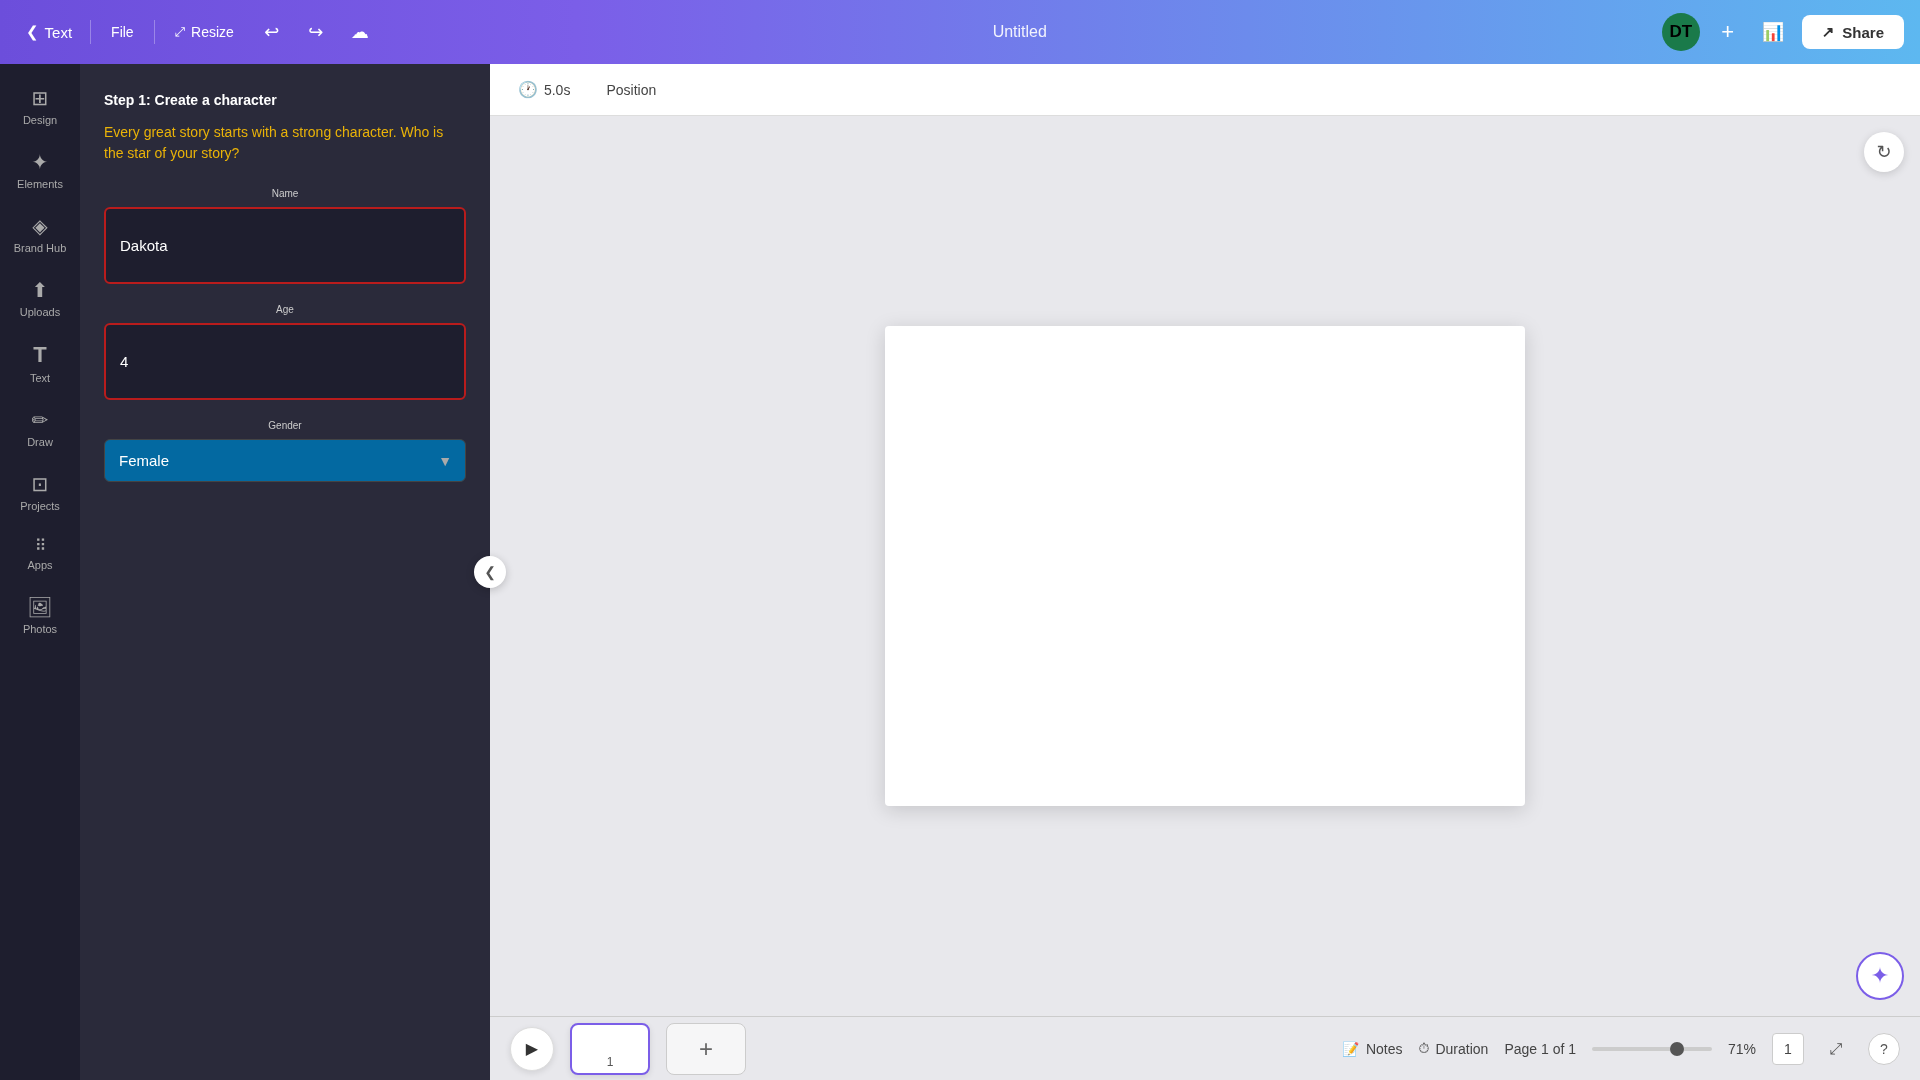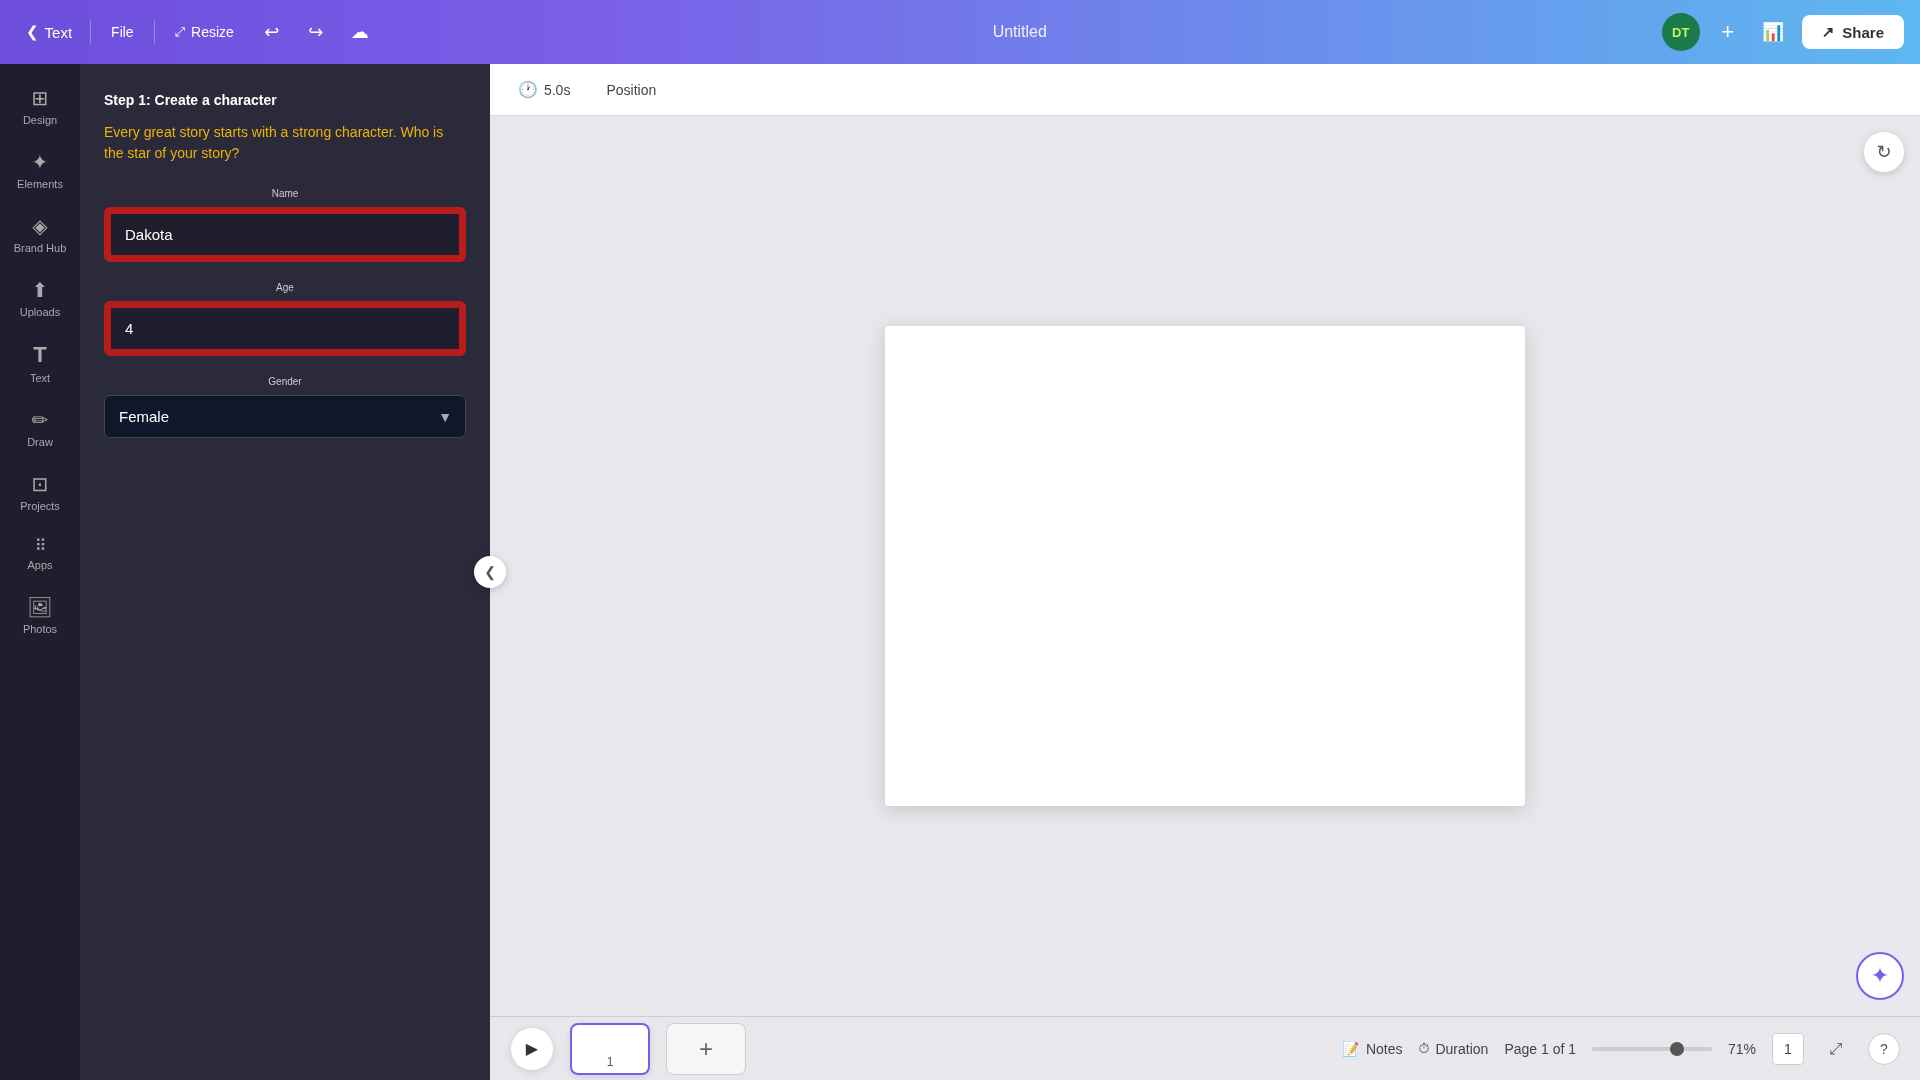--- a/index.html
+++ b/index.html
@@ -78,22 +78,22 @@
       gap: 10px;
     }
     .avatar {
       width: 38px;
       height: 38px;
       border-radius: 50%;
       background: #1a7a4a;
       display: flex;
       align-items: center;
       justify-content: center;
-      color: #bef264;
-      font-size: 13px;
+      color: #000000;
+      font-size: 17px;
       font-weight: 600;
       cursor: pointer;
     }
     .plus-btn {
       width: 36px;
       height: 36px;
       display: flex;
       align-items: center;
       justify-content: center;
       color: white;
@@ -182,35 +182,35 @@
     .field-label {
       font-size: 10px;
       color: #ccc;
       margin-bottom: 8px;
       font-weight: 500;
       text-align: center;
     }
     .field-input {
       width: 100%;
       background: #1e1e2e;
-      border: 7px solid #b91c1c;
+      border: 2px solid #b91c1c;
       border-radius: 6px;
-      padding: 12px 14px;
+      padding: 28px 14px;
       color: white;
       font-size: 15px;
       margin-bottom: 20px;
       outline: none;
     }
     .field-select-wrap {
       position: relative;
       margin-bottom: 28px;
     }
     .field-select {
       width: 100%;
-      background: #0f172a;
+      background: #0369a1;
       border: 1px solid #444;
       border-radius: 6px;
       padding: 12px 40px 12px 14px;
       color: white;
       font-size: 15px;
       appearance: none;
       outline: none;
       cursor: pointer;
     }
     .select-arrow {

